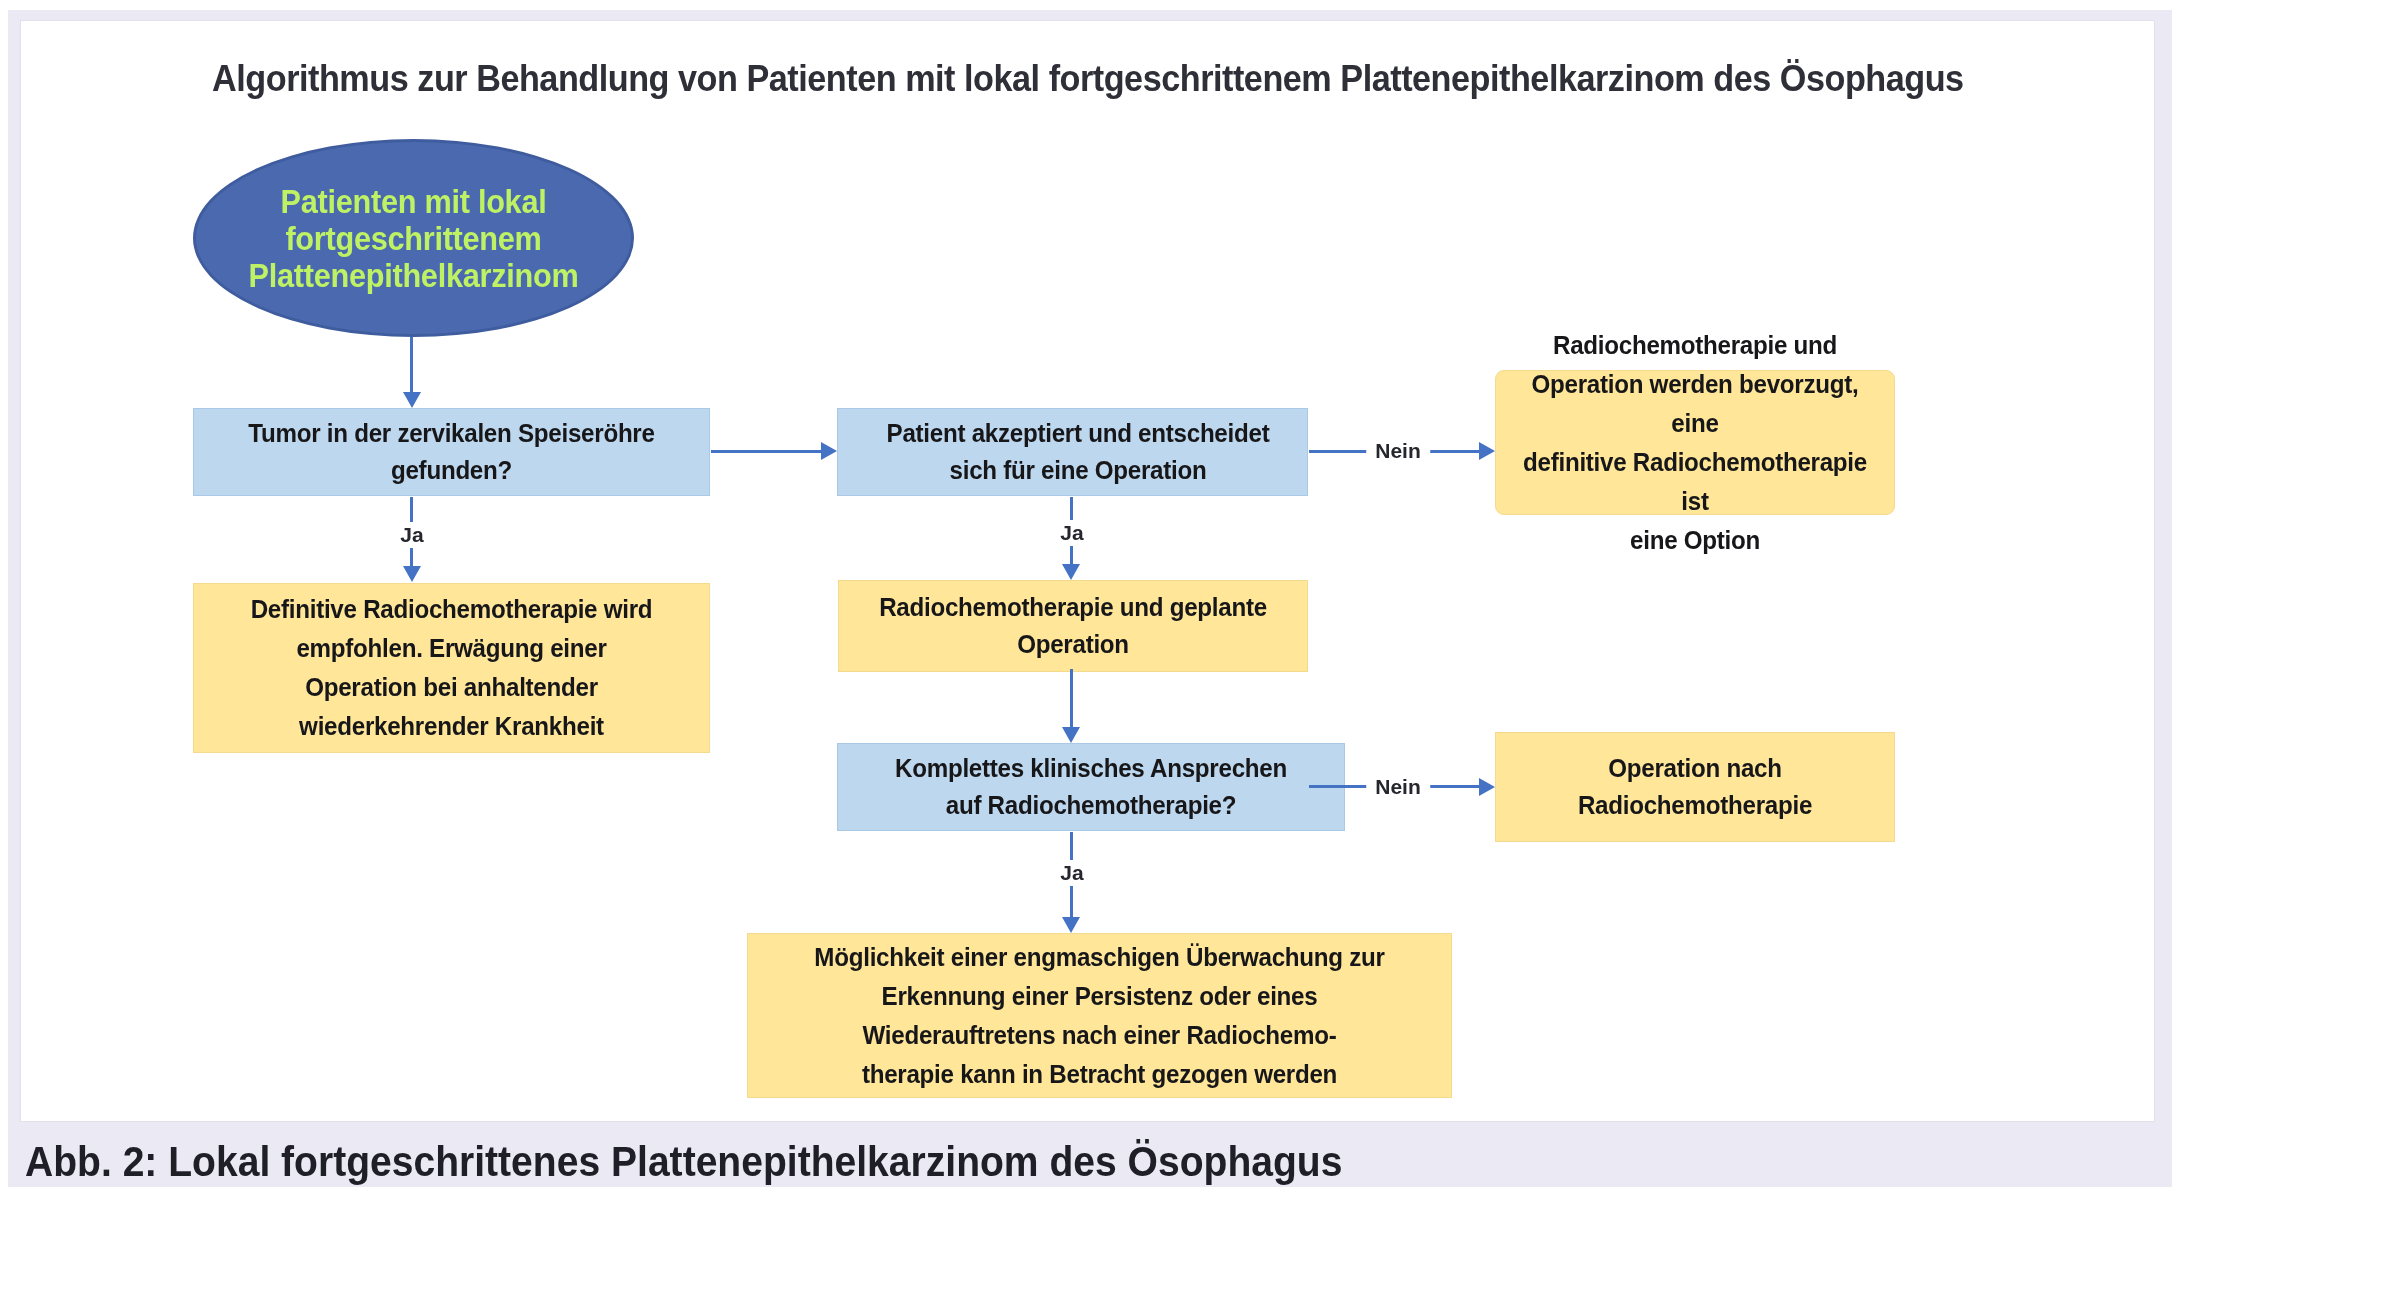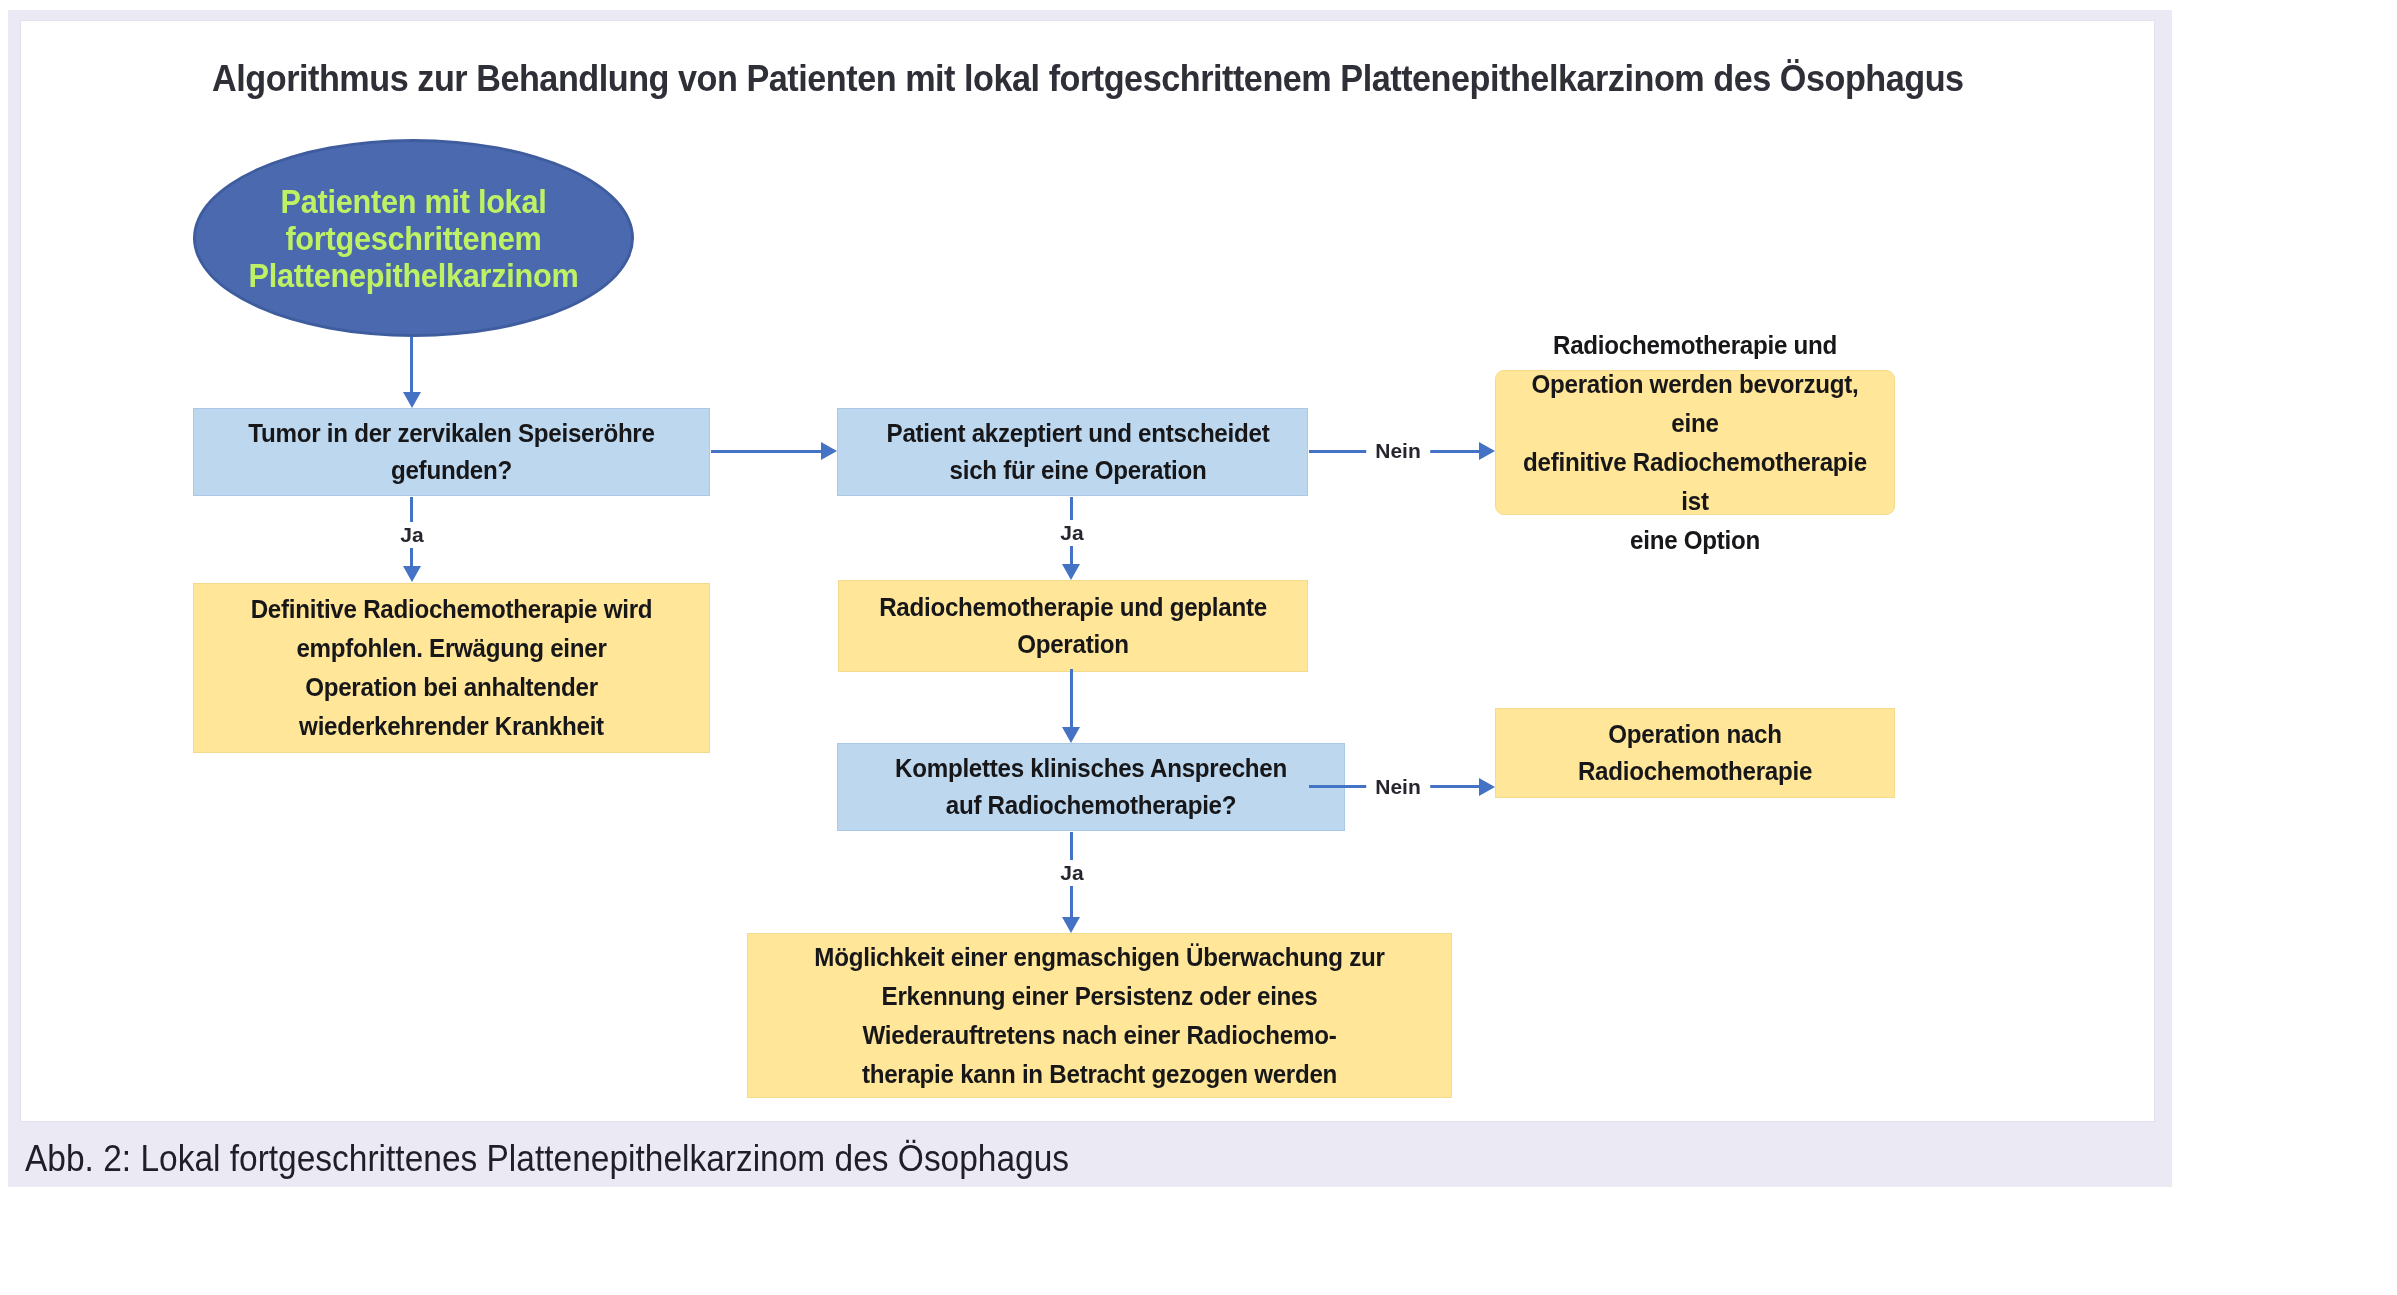--- a/index.html
+++ b/index.html
@@ -37,21 +37,21 @@
       border-left:9px solid transparent;border-right:9px solid transparent;
       border-top:16px solid var(--arrow);}
   .ar{position:absolute;width:0;height:0;
       border-top:9px solid transparent;border-bottom:9px solid transparent;
       border-left:16px solid var(--arrow);}
   .chip{
     position:absolute;transform:translate(-50%,-50%);
     background:var(--panel-bg);padding:1px 9px;
     font-size:21px;font-weight:700;color:var(--label-color);
   }
-  .caption{font-size:36px;font-weight:400;color:var(--caption-color);}
+  .caption{font-size:42px;font-weight:700;color:var(--caption-color);}
   .caption .txt{display:inline-block;transform:scaleX(0.93);transform-origin:0 50%;white-space:nowrap;}
 </style>
 </head>
 <body>
 
 <div class="abs frame" style="left:8px;top:10px;width:2164px;height:1177px;"></div>
 <div class="abs panel" style="left:20px;top:20px;width:2135px;height:1102px;"></div>
 
 <div class="abs title" style="left:20px;top:42px;width:2135px;margin-top:16px;"><span class="txt">Algorithmus zur Behandlung von Patienten mit lokal fortgeschrittenem Plattenepithelkarzinom des Ösophagus</span></div>
 
@@ -113,21 +113,21 @@
 
 <div class="node blue" style="left:837px;top:743px;width:508px;height:88px;">
     <span class="txt">Komplettes klinisches Ansprechen
 auf Radiochemotherapie?</span>
   </div>
 
 <div class="hl" style="left:1309px;top:785px;width:171px;"></div>
 <div class="ar" style="left:1479px;top:778px;"></div>
 <div class="chip" style="left:1398px;top:787px;">Nein</div>
 
-<div class="node yellow" style="left:1495px;top:708px;width:400px;height:90px;">
+<div class="node yellow" style="left:1495px;top:732px;width:400px;height:110px;">
     <span class="txt">Operation nach
 Radiochemotherapie</span>
   </div>
 
 <div class="vl" style="left:1070px;top:832px;height:85px;"></div>
 <div class="ad" style="left:1062px;top:917px;"></div>
 <div class="chip" style="left:1072px;top:873px;">Ja</div>
 
 <div class="node yellow tall" style="left:747px;top:933px;width:705px;height:165px;">
     <span class="txt">Möglichkeit einer engmaschigen Überwachung zur

